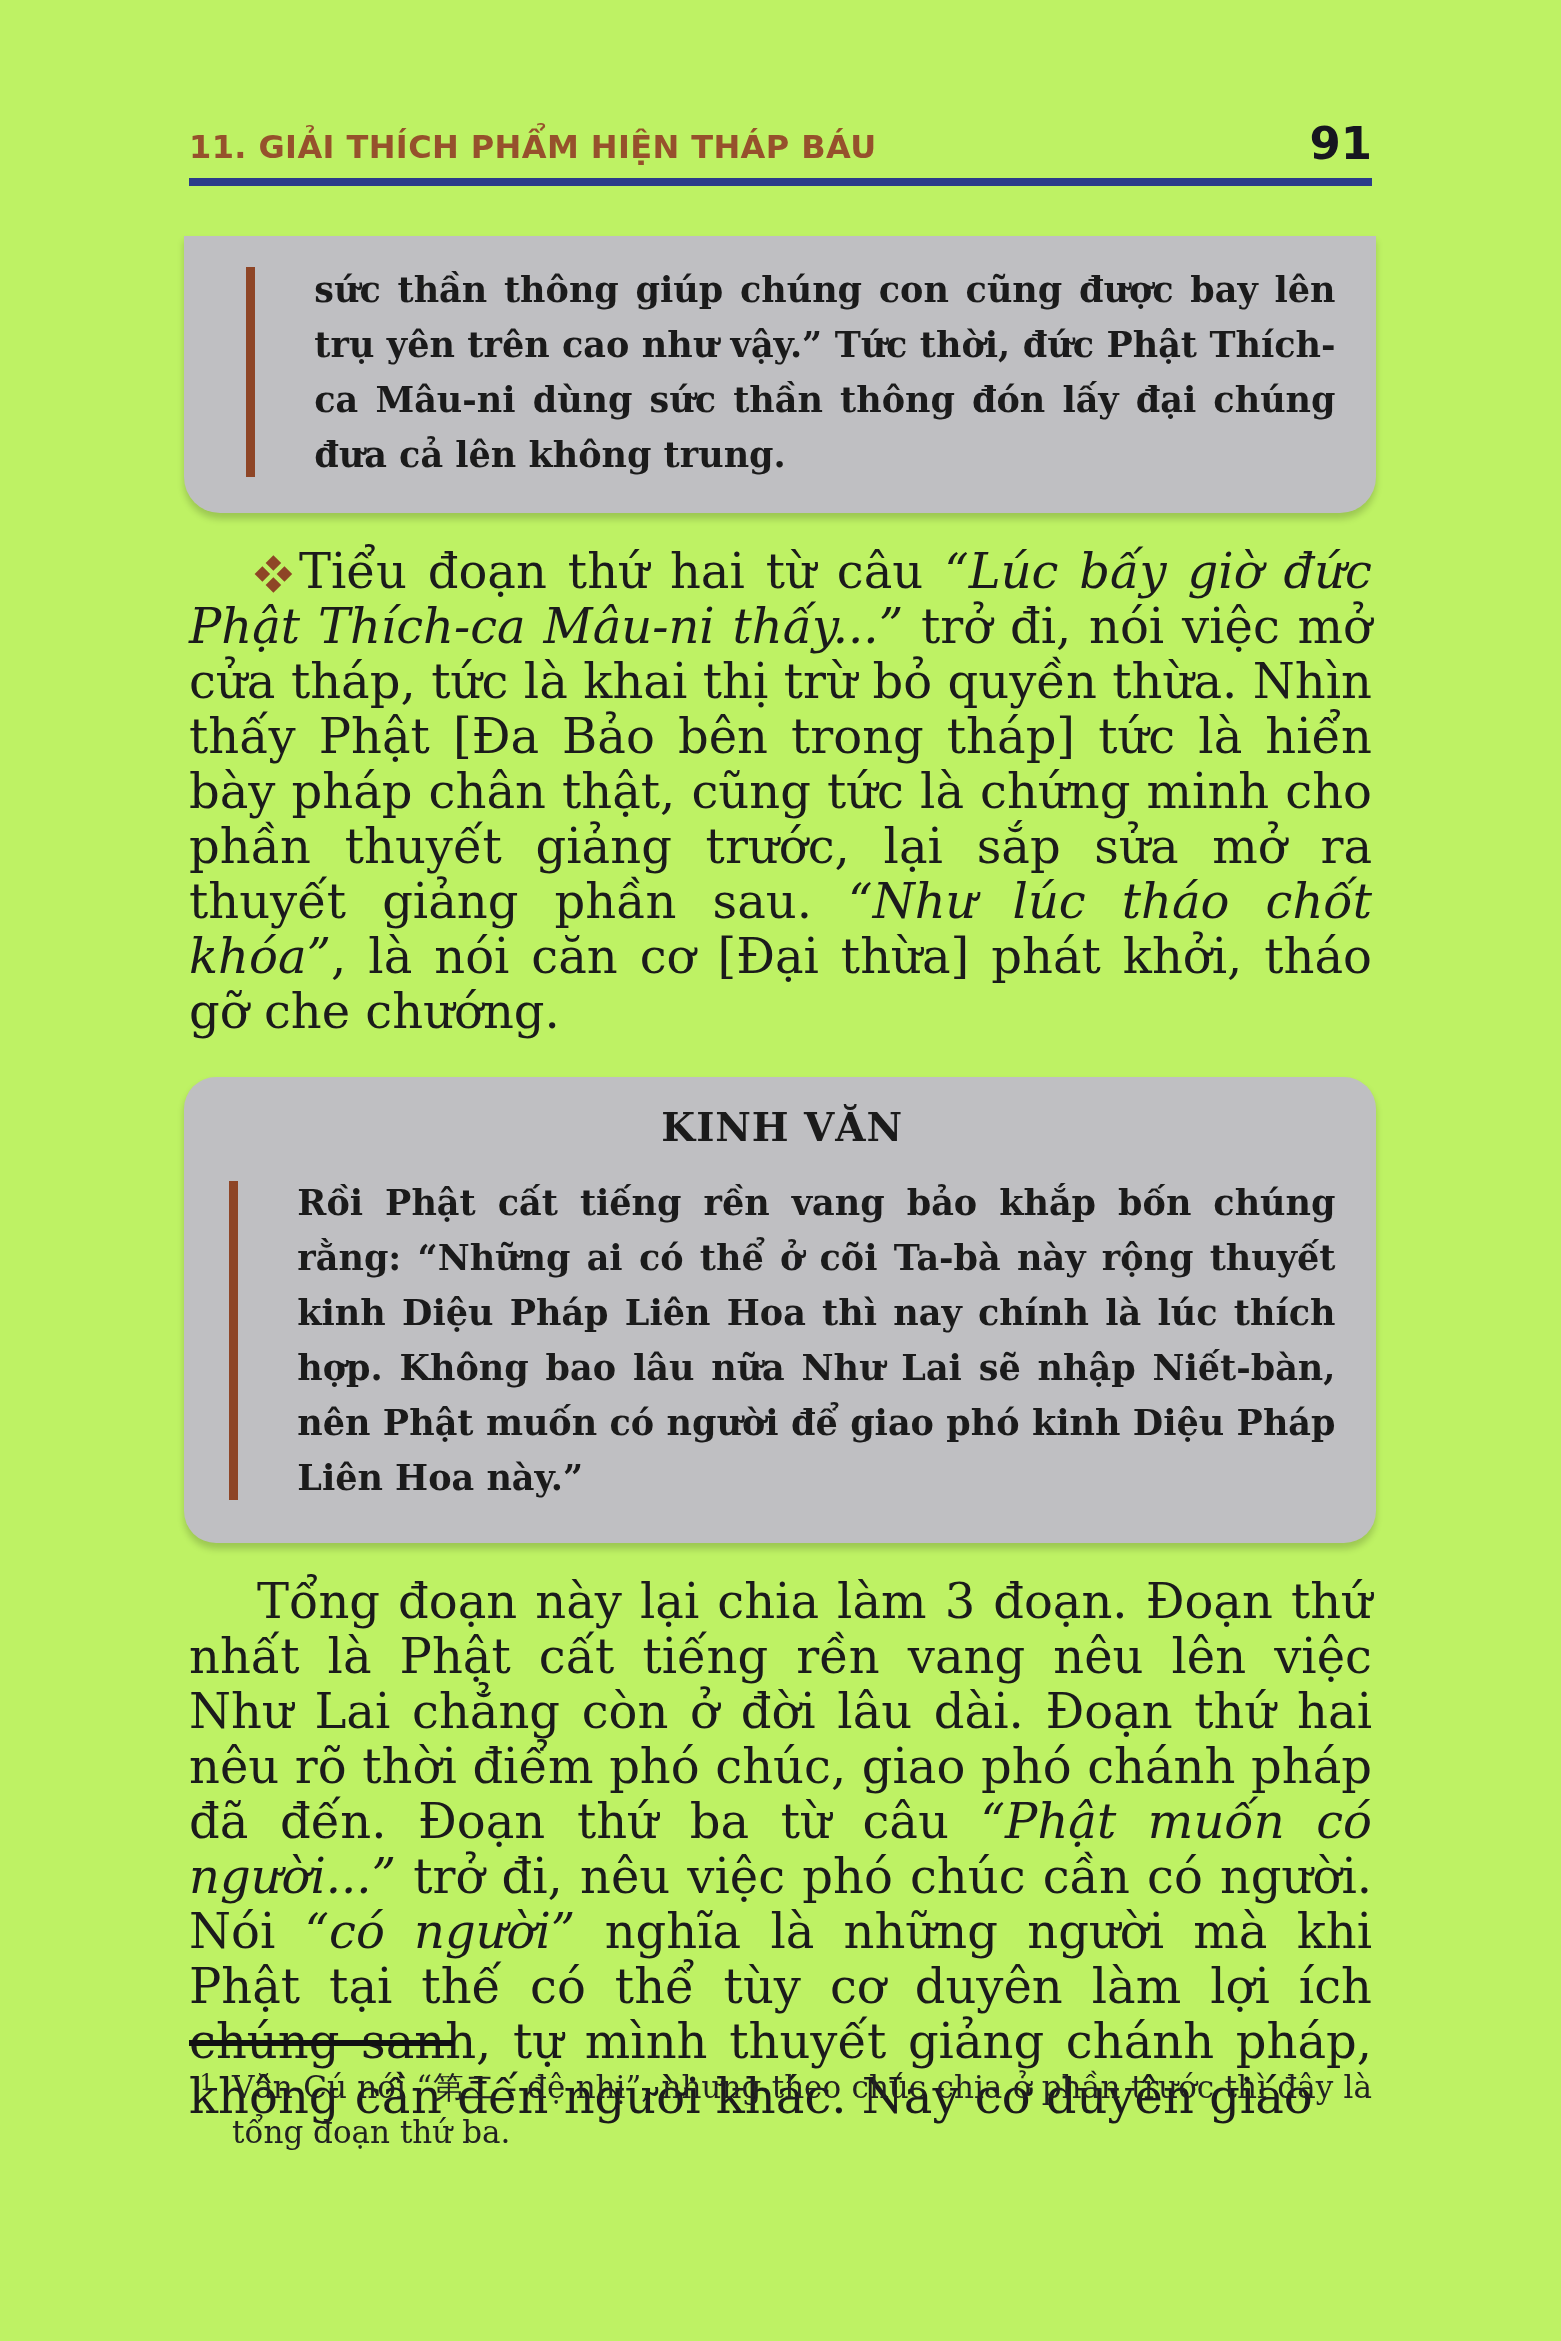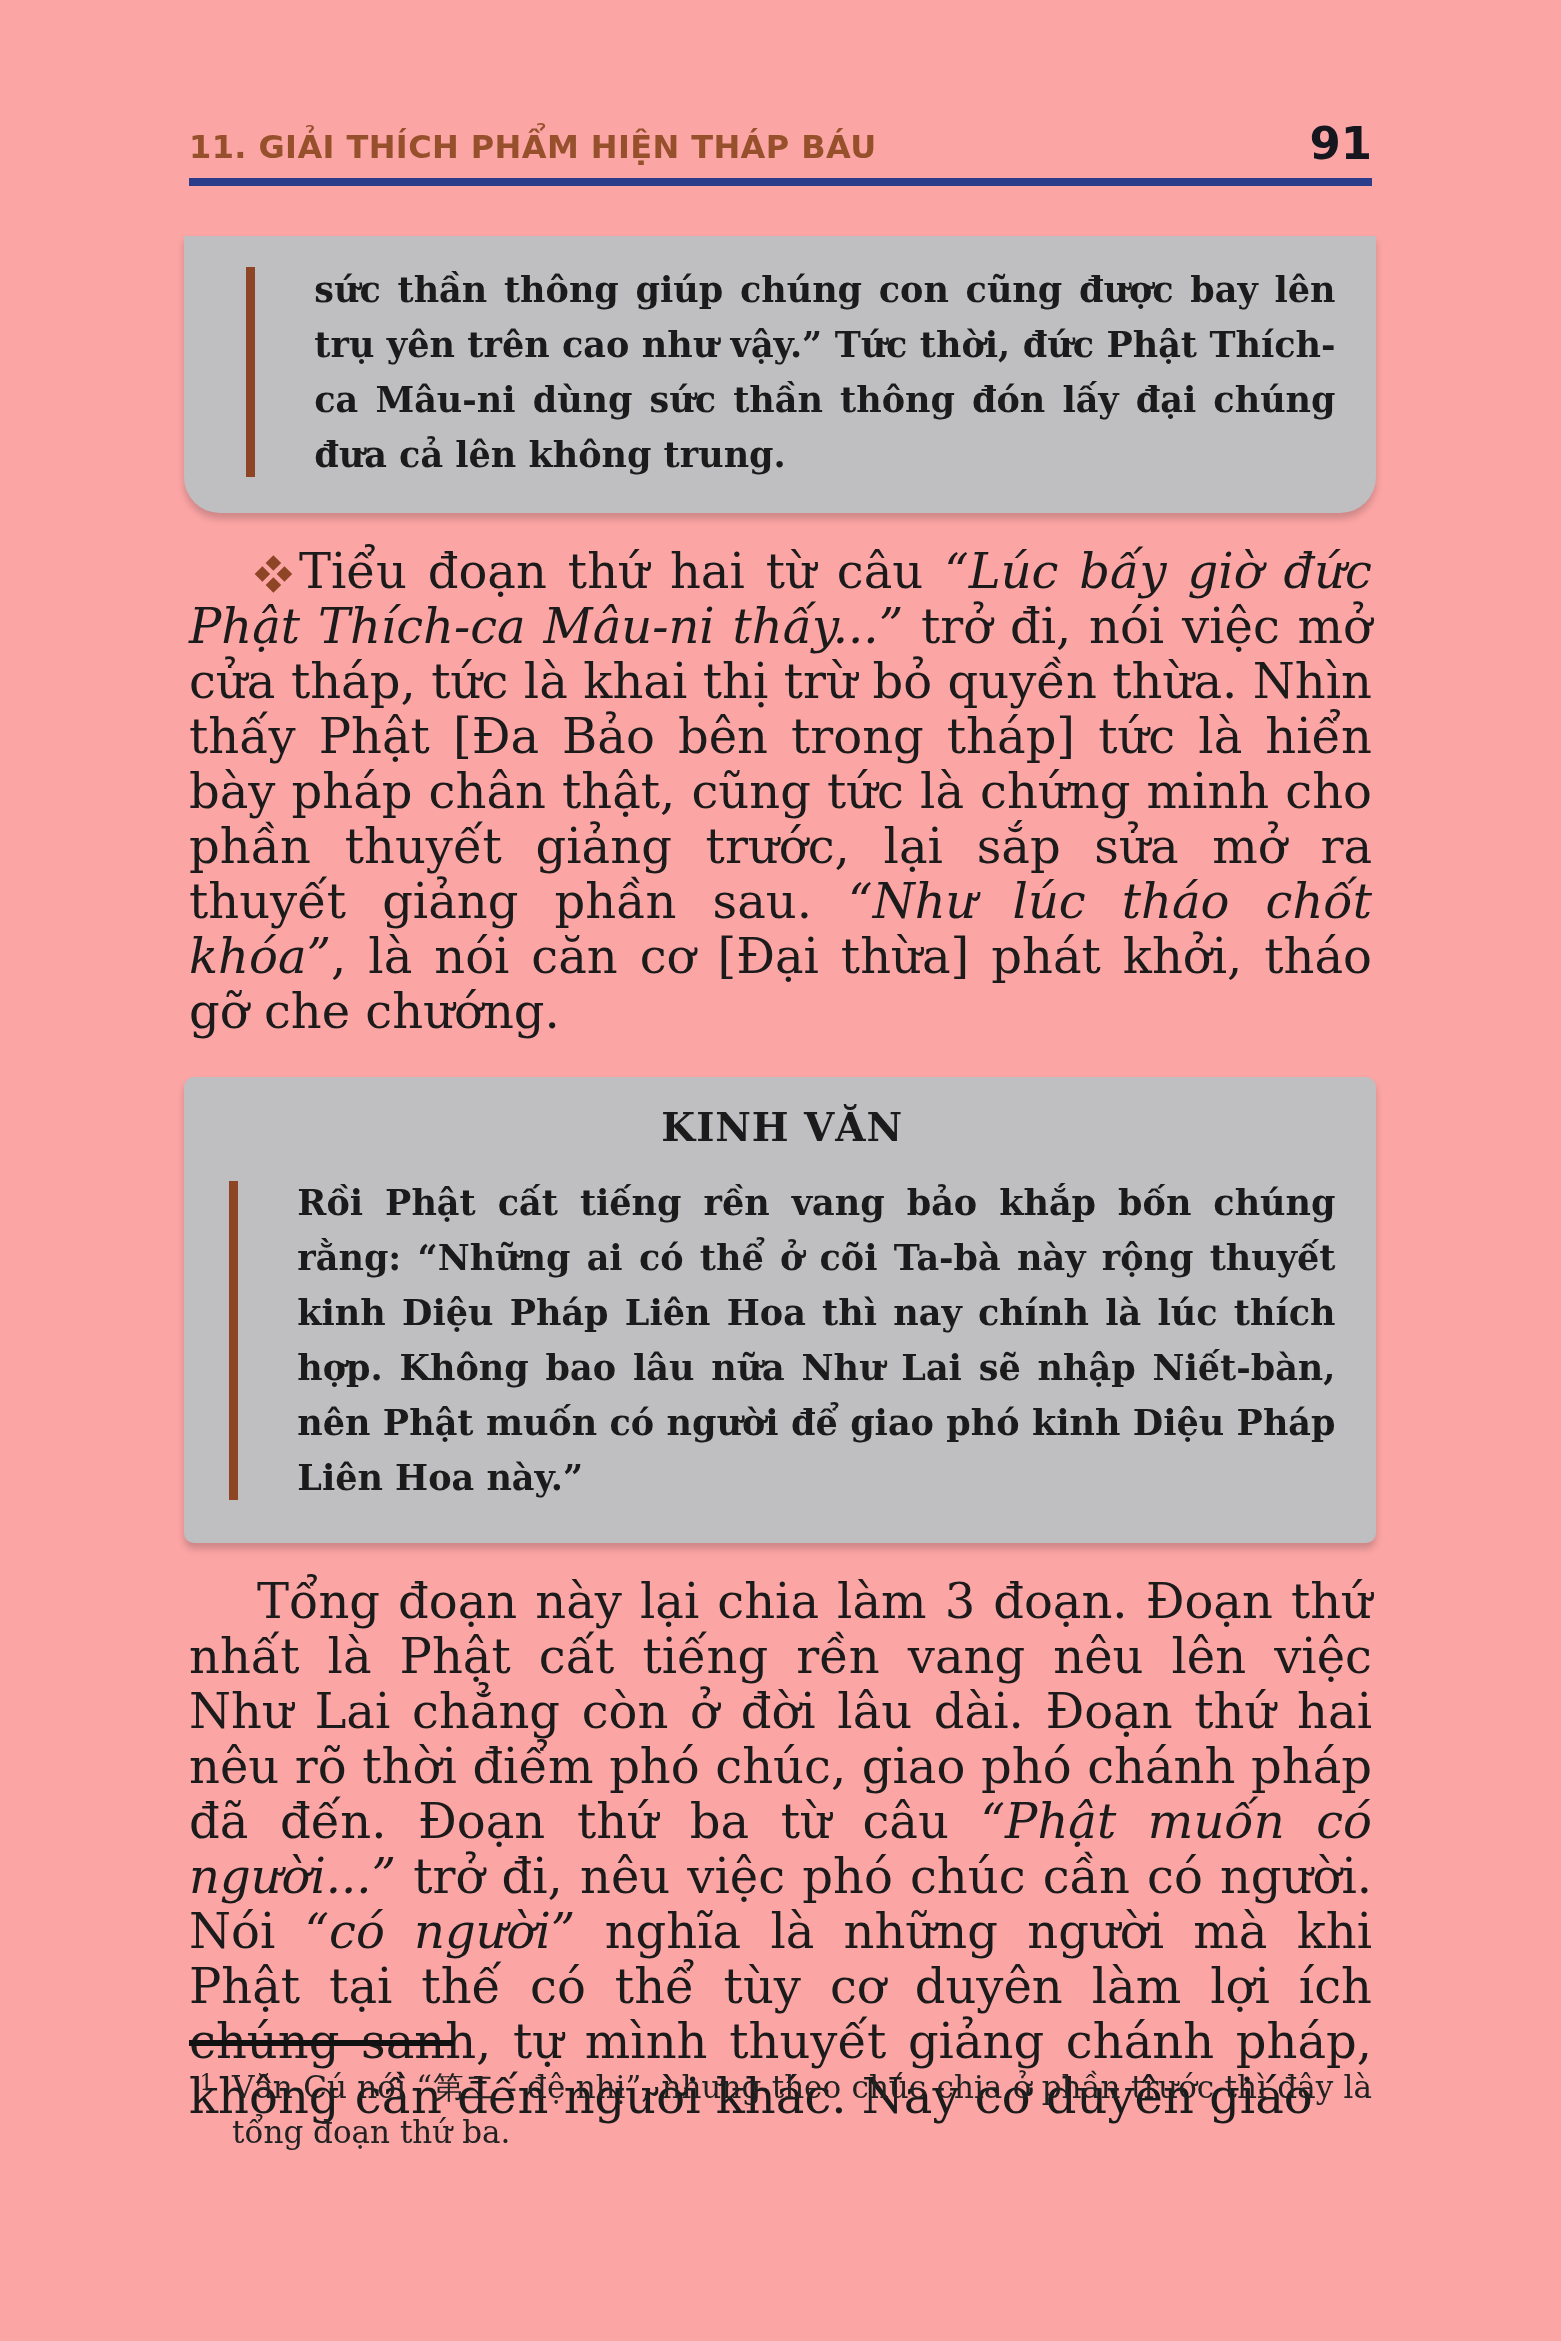--- a/index.html
+++ b/index.html
@@ -1,19 +1,19 @@
 <!DOCTYPE html>
 <html style="font-size:14px"><head>
 <meta charset="utf-8">
 <style>
   html,body{margin:0;padding:0;background:#e8e8e8;}
   .page{
     position:relative;
     width:1561px;height:2342px;
-    background:#fca5a5;
+    background:#bef264;
     font-family:"DejaVu Serif","Liberation Serif",serif;
     color:#1b1b1b;
     box-sizing:border-box;
     padding:121px 189px 0 189px;
     overflow:hidden;
   }
   
   .header{display:flex;justify-content:space-between;align-items:flex-end;}
   .header-title{
     font-family:"DejaVu Sans","Liberation Sans",sans-serif;
@@ -32,21 +32,21 @@
     margin-left:-5.2px;margin-right:-3.5px;
     box-shadow:0 5.2px 7px rgba(0,0,0,0.18);
   }
   .block-top{
     margin-top:50px;
     border-radius:0 0 36px 36px;
     padding:26px 40px 31px 62px;
   }
   .block-kinhvan{
     margin-top:38px;
-    border-radius:10px;
+    border-radius:32px;
     padding:24px 40px 38px 45px;
   }
   .quote-row{display:flex;align-items:stretch;}
   .quote-bar{
     flex:0 0 9.5px;width:9.5px;background:#8e4526;
     margin:5.2px 0 5.2px 0;
   }
   .quote-text{
     margin-left:59px;
     font-weight:bold;font-size:35px;line-height:55px;

